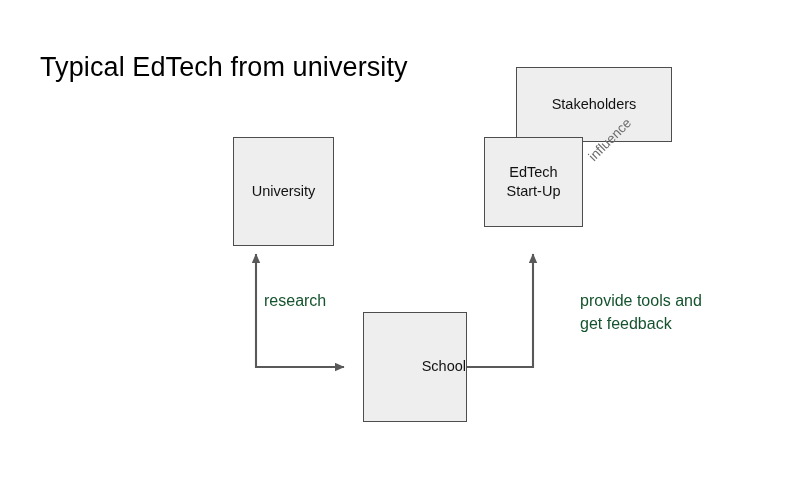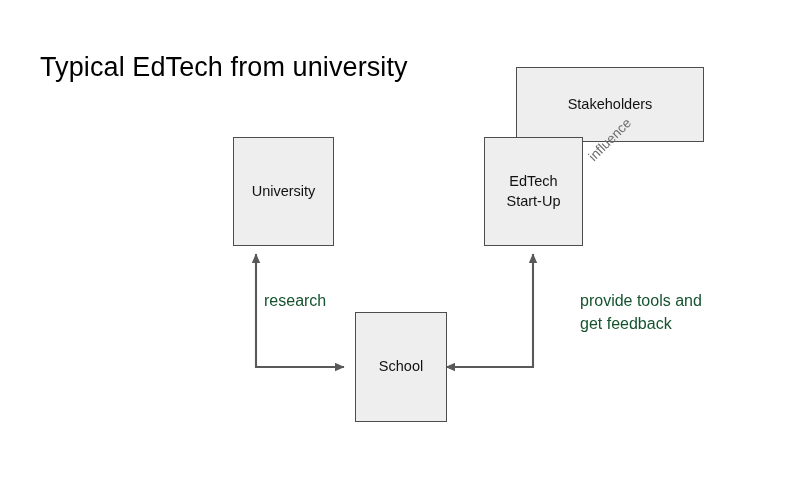--- a/index.html
+++ b/index.html
@@ -53,23 +53,23 @@
     display: flex;
     align-items: center;
     justify-content: center;
     text-align: center;
     font-size: 14.5px;
     line-height: 1.32;
     color: #111111;
     z-index: 2;
   }
   .node-university { left: 205px; top: 137px;  width: 101px; height: 109px; margin-left: 28px; }
-  .node-stakeholders { left: 516px; top: 67px; width: 188px; height: 75px; z-index: 2; }
-  .node-edtech   { left: 484px; top: 137px; width: 99px;  height: 109px; z-index: 3; }
-  .node-school   { left: 355px; top: 312px; width: 92px; height: 110px; }
+  .node-stakeholders { left: 516px; top: 67px; width: 156px; height: 75px; z-index: 2; }
+  .node-edtech   { left: 484px; top: 137px; width: 99px;  height: 90px; z-index: 3; }
+  .node-school   { left: 363px; top: 312px; width: 104px; height: 110px; justify-content: flex-end; }
 
   .node-label { display: block; }
 
   
   .edge-label {
     position: absolute;
     color: #14532d;
     font-size: 16px;
     line-height: 1.42;
     white-space: pre-line;

